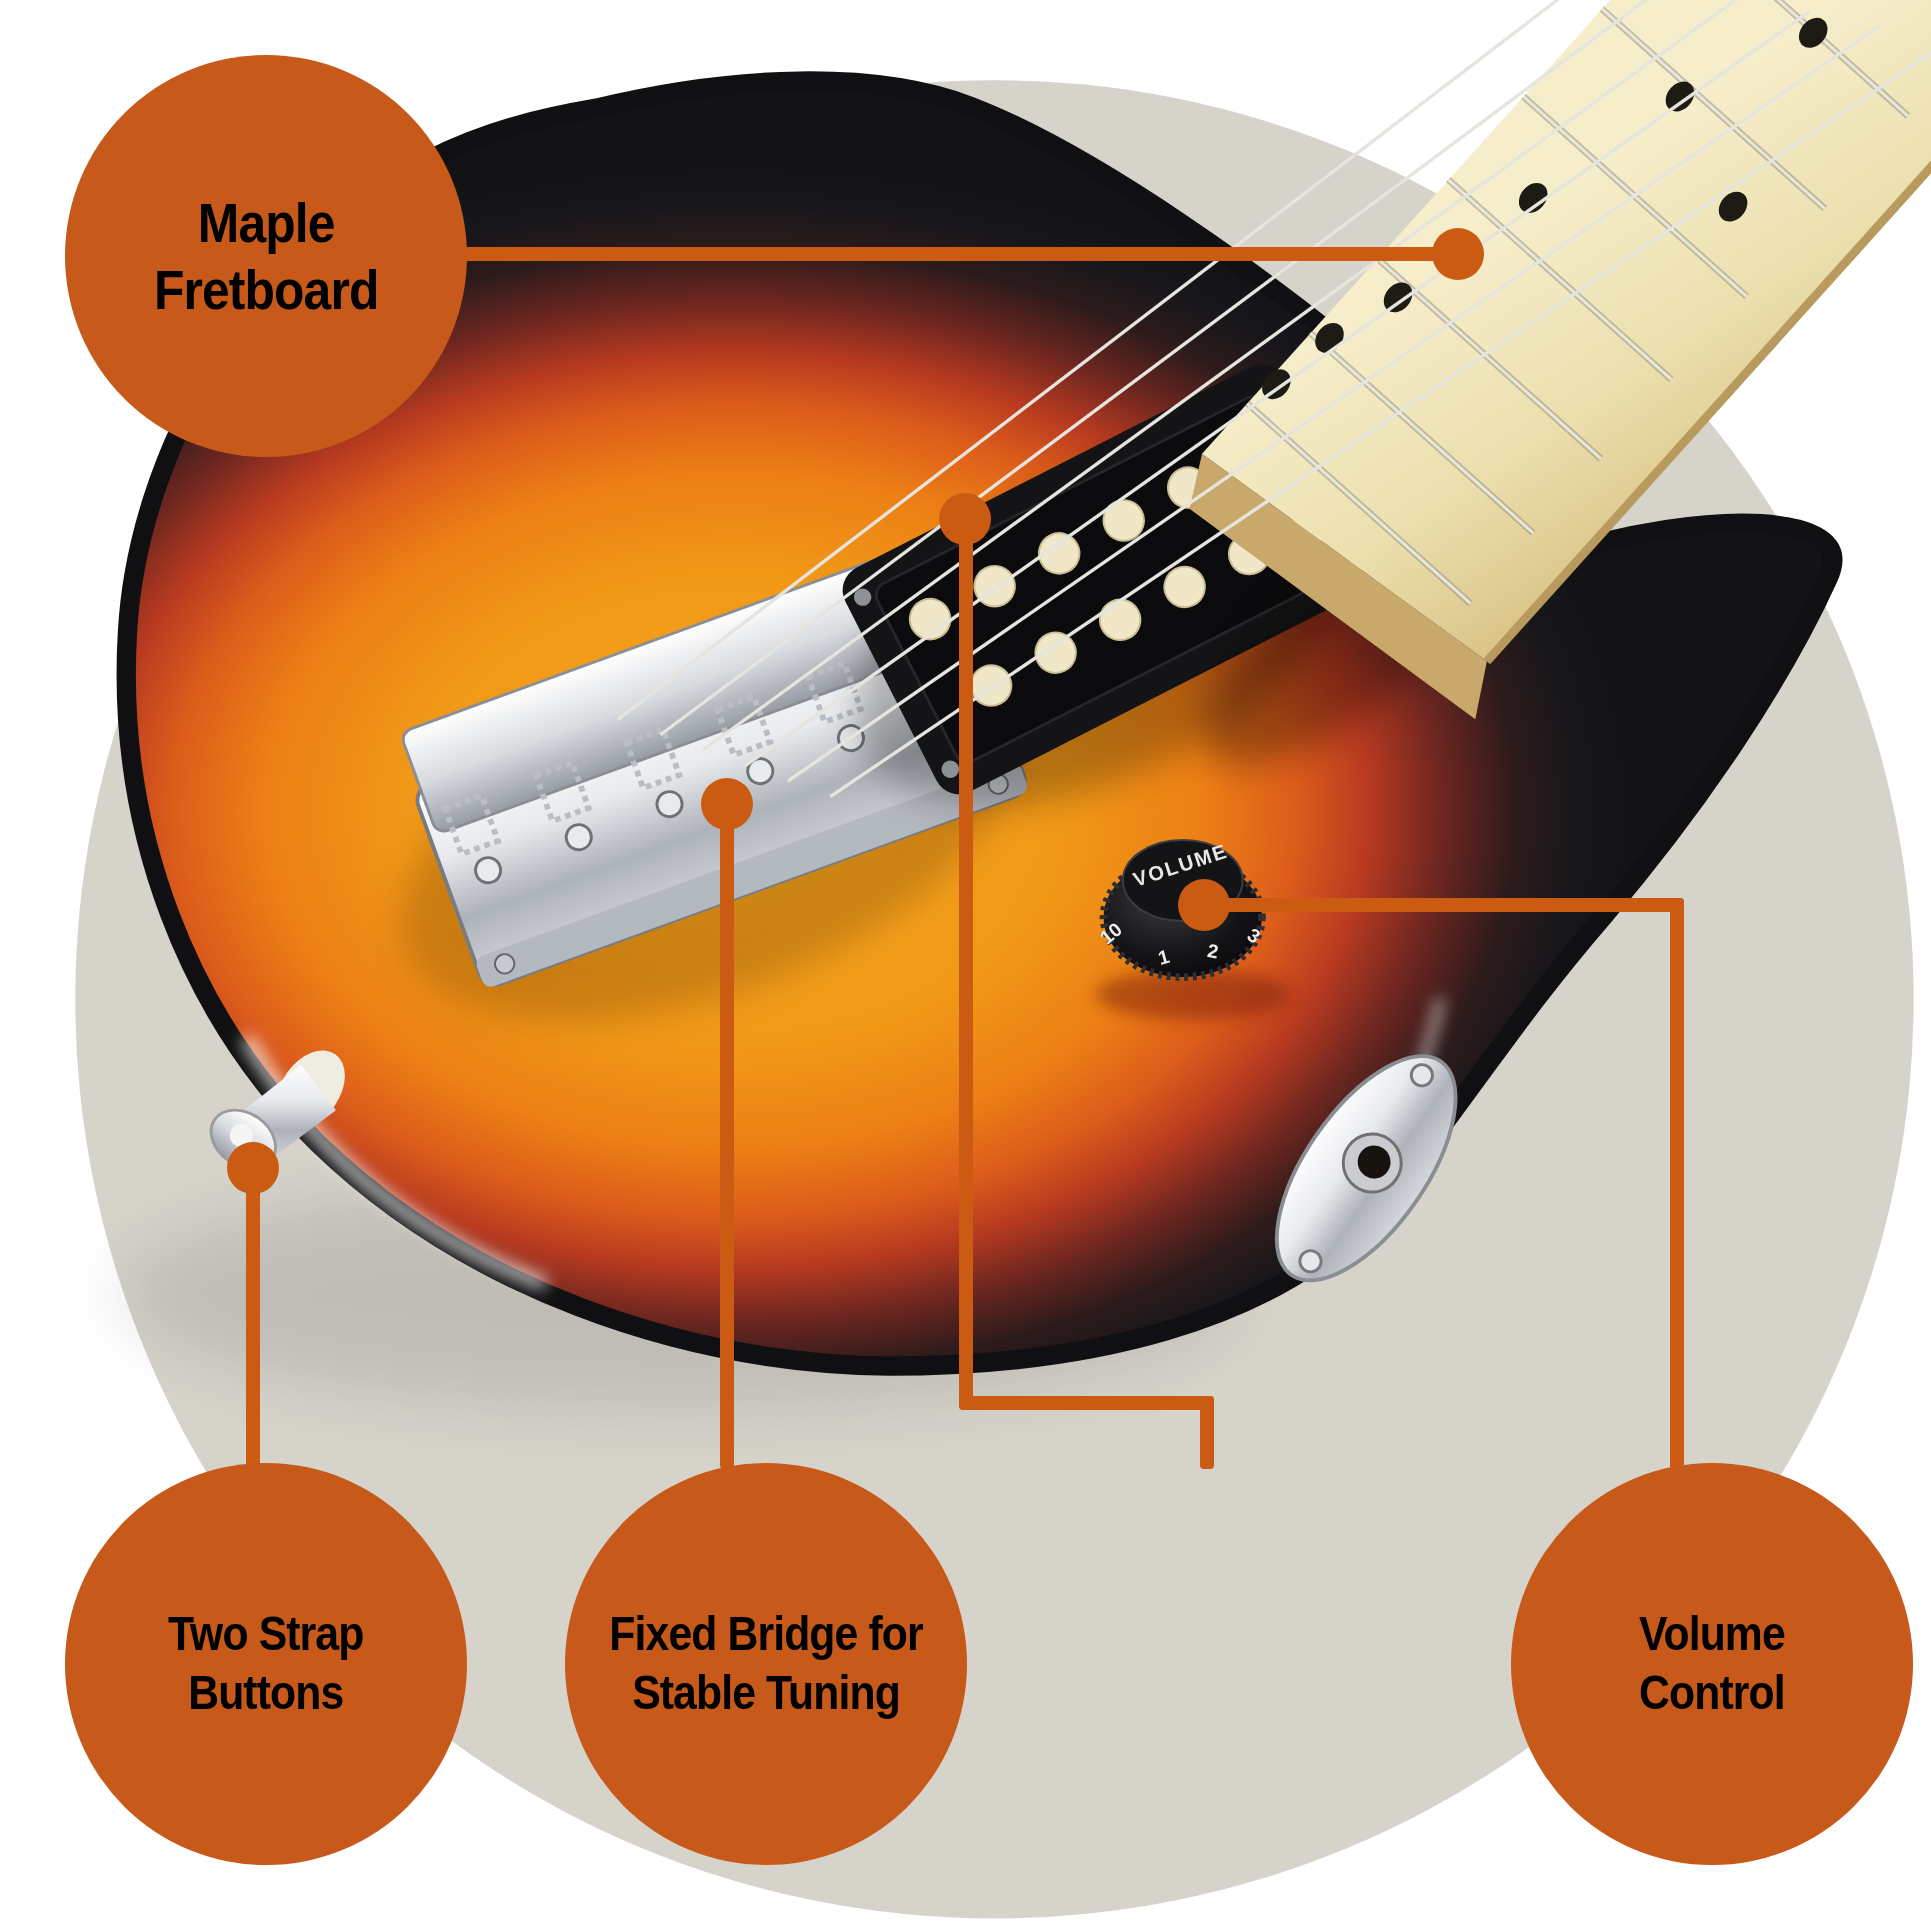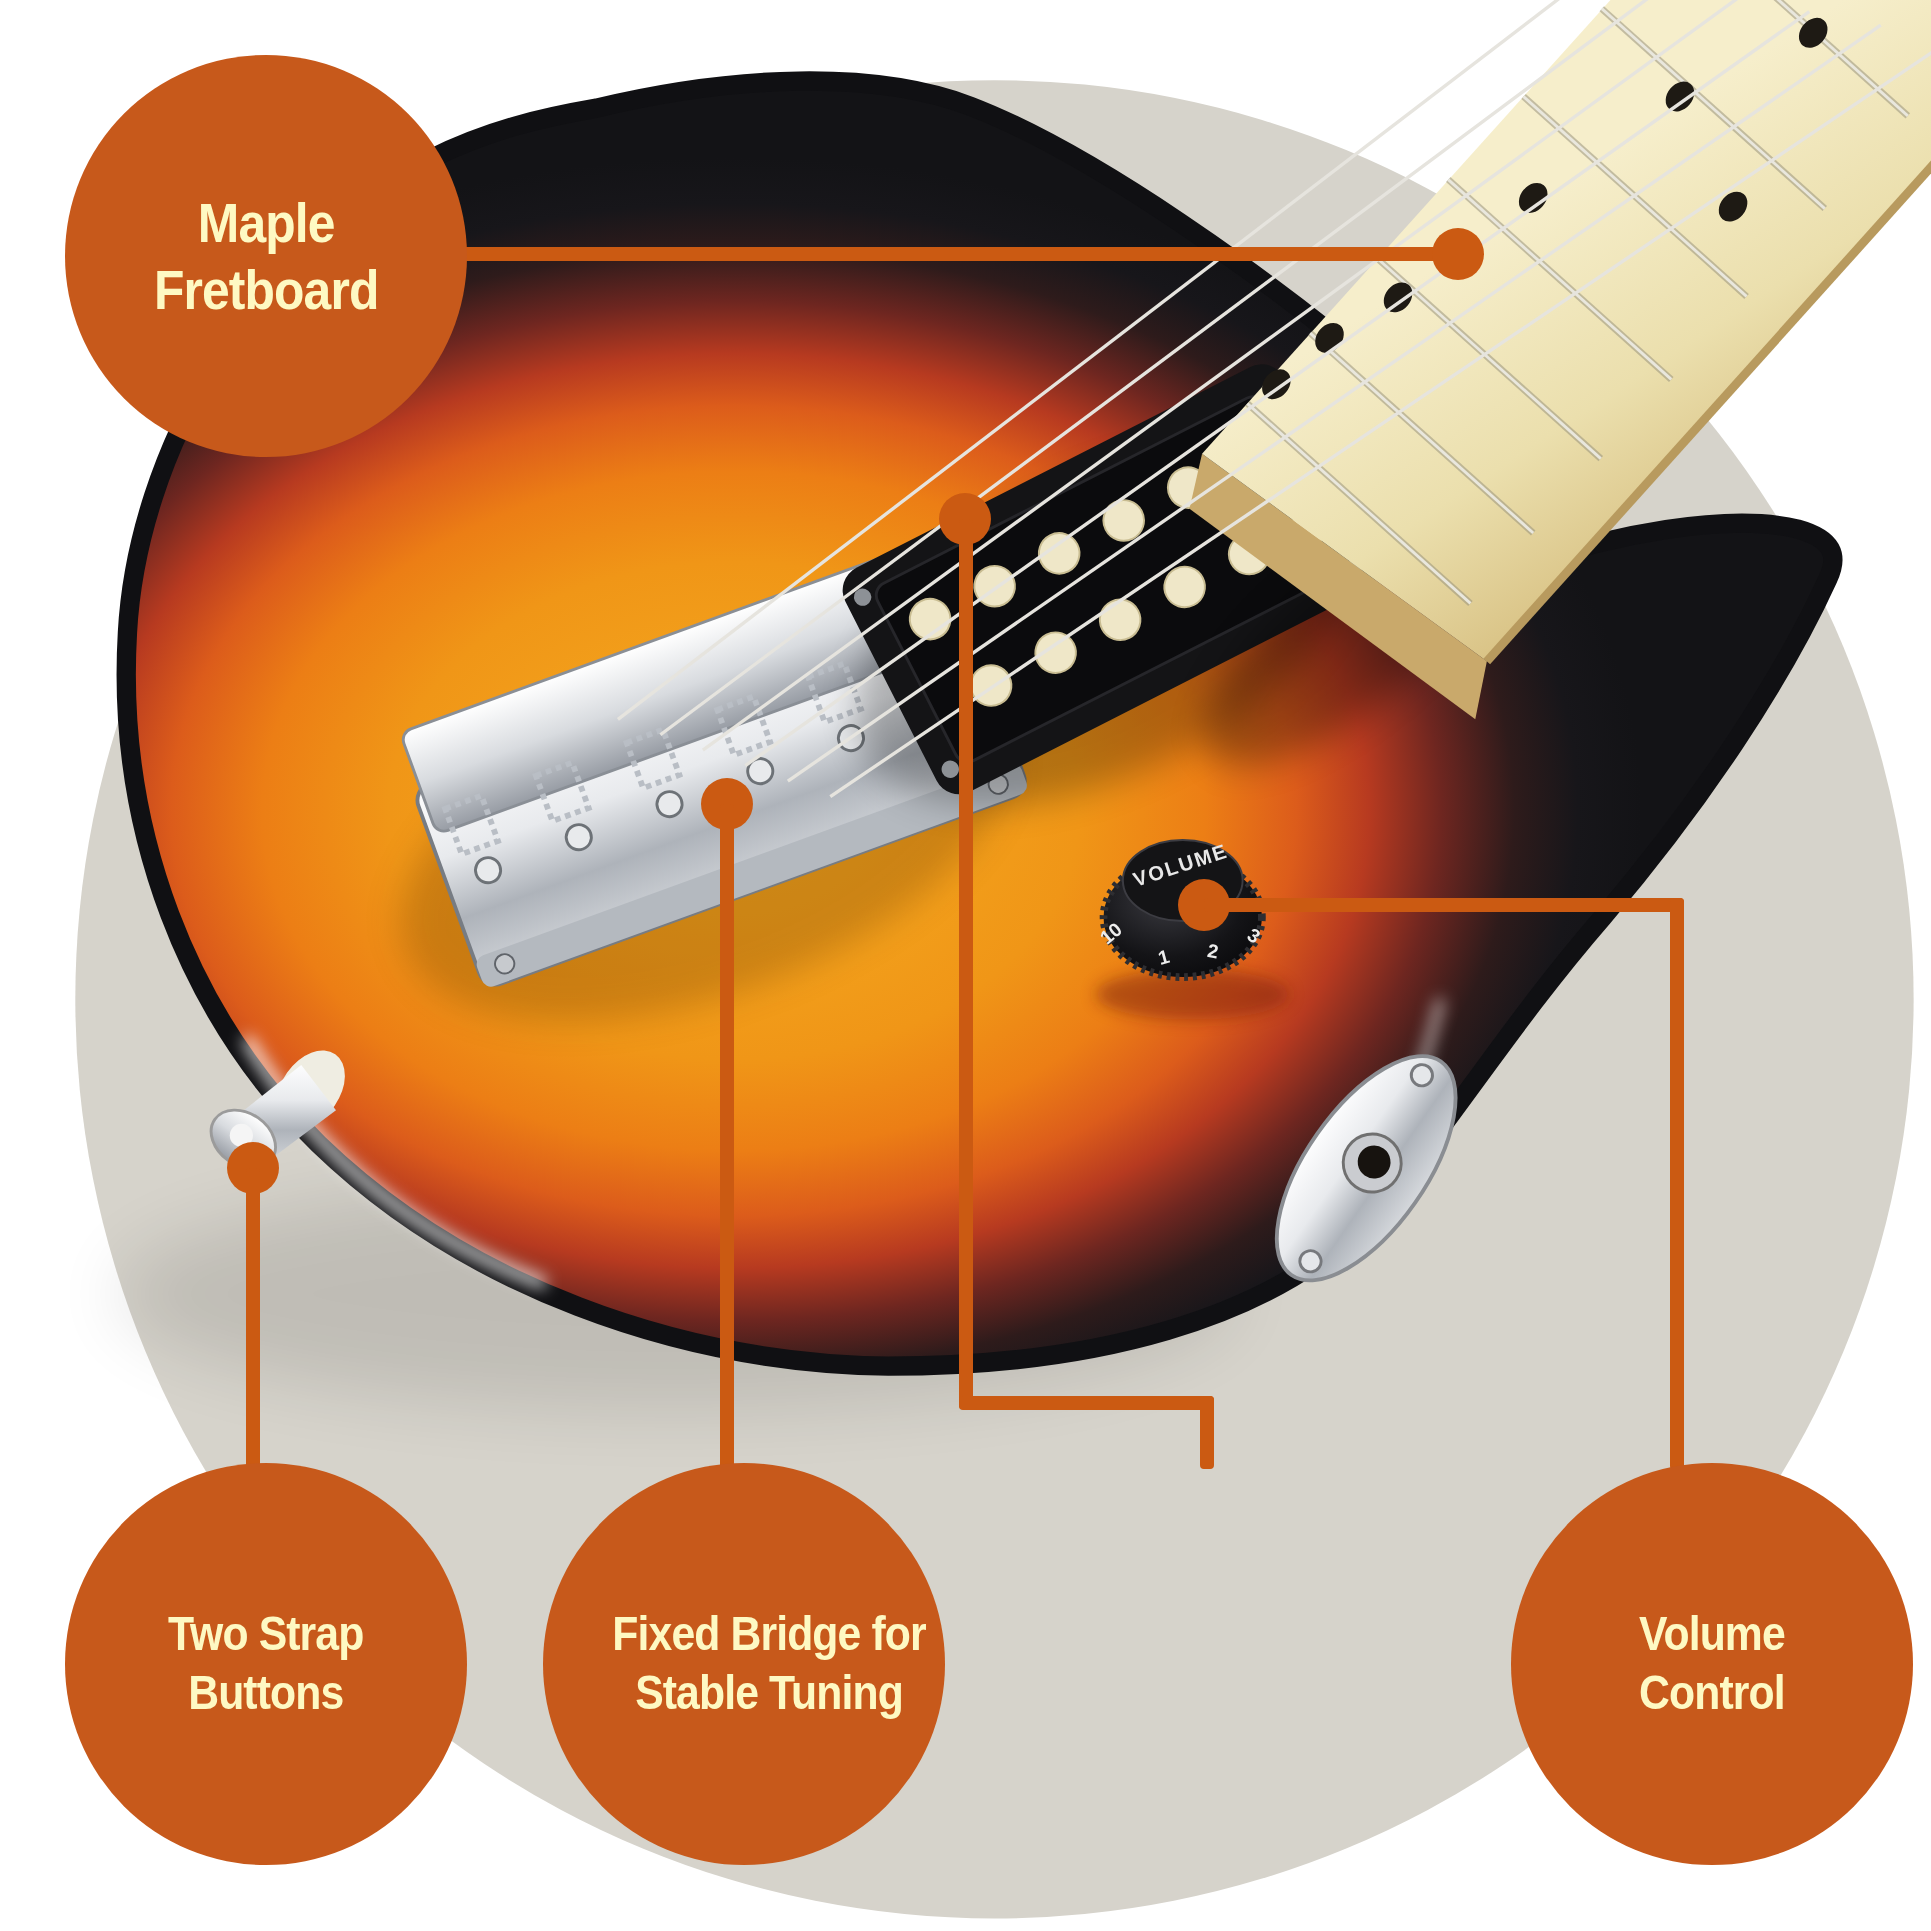--- a/index.html
+++ b/index.html
@@ -1,27 +1,27 @@
 <!DOCTYPE html>
 <html><head>
 <meta charset="utf-8">
 <style>
   html,body{margin:0;padding:0;background:#ffffff;}
   .canvas{position:relative;width:1931px;height:1931px;background:#ffffff;overflow:hidden;
           font-family:"Liberation Sans", sans-serif;}
   .canvas svg.scene{position:absolute;left:0;top:0;}
   
-  .callout{position:absolute;border-radius:50%;background:#C7591B;color:#fef9c3;
+  .callout{position:absolute;border-radius:50%;background:#C7591B;color:#000000;
            display:flex;align-items:center;justify-content:center;text-align:center;
            font-weight:700;white-space:pre-line;z-index:3;}
   .callout .lbl{display:block;transform:scaleX(.89);letter-spacing:-1px;}
   .callout.top{width:402px;height:402px;left:65px;top:55px;font-size:56px;line-height:1.2;}
   .callout.bottom{width:402px;height:402px;top:1463px;font-size:48px;line-height:1.22;}
   #co-strap{left:65px;}
-  #co-bridge{left:543px;justify-content:flex-end;}
+  #co-bridge{left:565px;}
   #co-humbucker{left:1027px;}
   #co-volume{left:1511px;}
   
   .cline{position:absolute;background:#CB5A12;z-index:2;border-radius:3.9px;}
   .cdot{position:absolute;width:52px;height:52px;border-radius:50%;background:#CB5A12;z-index:2;}
 </style>
 </head>
 <body>
 
 <div class="canvas">

